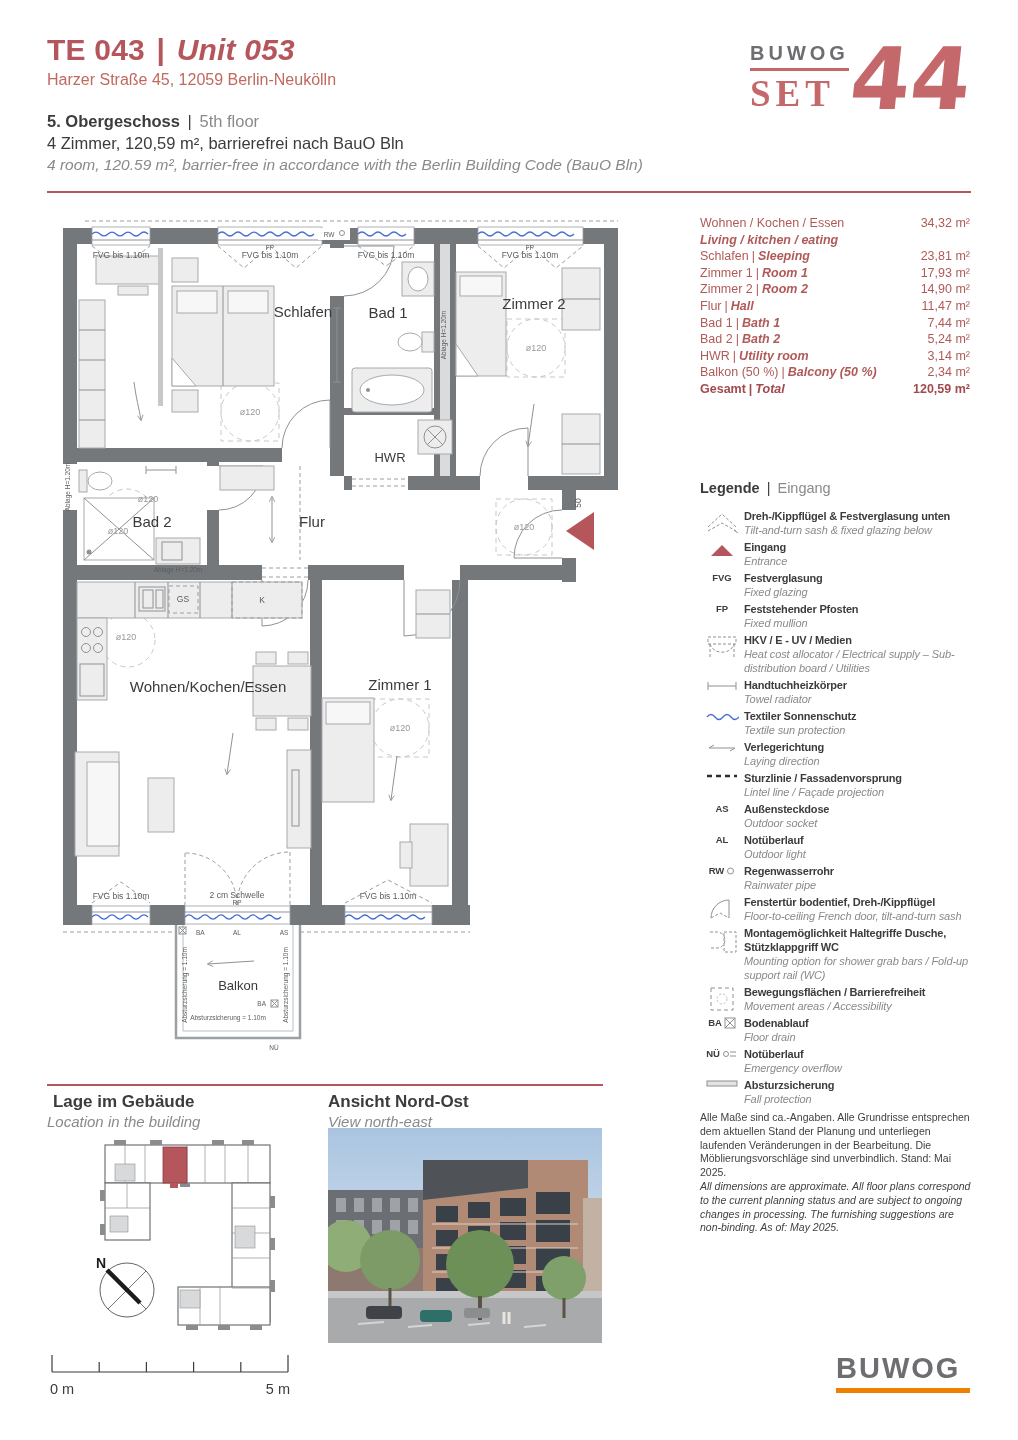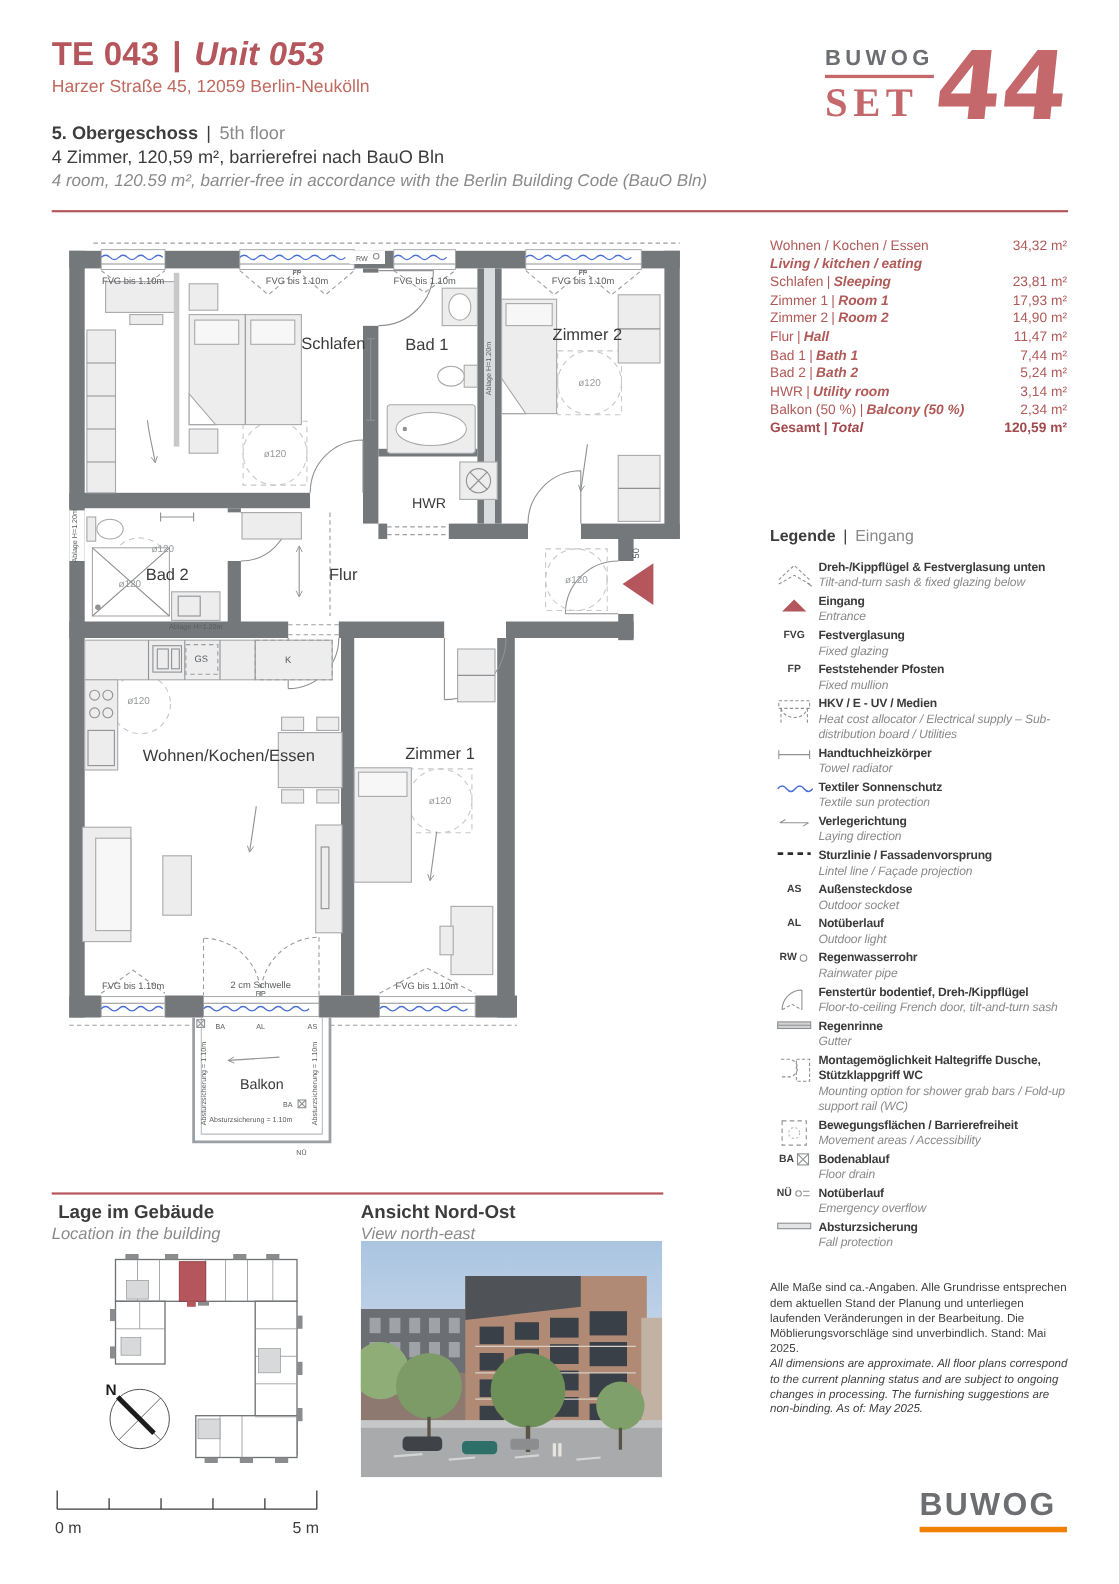--- a/index.html
+++ b/index.html
@@ -42,21 +42,21 @@
 
   .legend{position:absolute;top:265px;left:0;width:272px;}
   .ltitle{font-size:14.5px;color:#3c3c3c;margin-bottom:13px;}
   .litem{display:flex;margin-bottom:3px;}
   .lic{flex:0 0 44px;display:flex;justify-content:center;align-items:flex-start;padding-top:1px;
        font-weight:bold;font-size:9.5px;color:#3c3c3c;gap:2px;}
   .ltxt{flex:1;font-size:11px;line-height:14px;}
   .lde{color:#3c3c3c;font-weight:bold;letter-spacing:-.2px;}
   .len{color:#8a8a8a;font-style:italic;letter-spacing:-.1px;}
 
-  .disc{position:absolute;top:950px;left:0;width:272px;font-size:10.5px;line-height:13.8px;color:#3f3f3f;}
+  .disc{position:absolute;top:896px;left:0;width:272px;font-size:10.5px;line-height:13.8px;color:#3f3f3f;}
   .disc .d-en{font-style:italic;}
 
   
   .plan{position:absolute;left:57px;top:210px;}
   .plan .wall{fill:#75787b;}
   .plan .strip{fill:#dadbdc;}
   .plan .furn{fill:#ededee;stroke:#a7a9ab;stroke-width:1;}
   .plan .lt{fill:#f7f7f7;stroke:#a7a9ab;stroke-width:1;}
   .plan .ln{stroke:#8f9193;fill:none;stroke-width:1;}
   .plan .dash{stroke:#9b9da0;fill:none;stroke-width:1;stroke-dasharray:4 3;}
@@ -605,32 +605,20 @@
             <path d="M4,22 A18,18 0 0 1 22,4 M22,4 V22" fill="none" stroke="#8f9193"></path>
             <polyline points="4,22 13,17 22,22" fill="none" stroke="#8f9193" stroke-dasharray="3 2"></polyline>
           </svg>
         </div>
         <div class="ltxt">
             <div class="lde">Fenstertür bodentief, Dreh-/Kippflügel</div>
         <div class="len">Floor-to-ceiling French door, tilt-and-turn sash</div>
           </div>
       </div>
 
-      <div class="litem">
-        <div class="lic">
-          <svg width="34" height="10">
-              <rect x="2" y="2" width="30" height="6" fill="#d2d3d4" stroke="#8d8f91"></rect>
-              <path d="M2,5 H32" stroke="#8d8f91" fill="none"></path>
-            </svg>
-        </div>
-        <div class="ltxt">
-            <div class="lde">Regenrinne</div>
-        <div class="len">Gutter</div>
-          </div>
-      </div>
 
       <div class="litem">
         <div class="lic">
           <svg width="34" height="30">
             <path d="M5,5 h7 a5,5 0 0 1 0,16 h-7" fill="none" stroke="#8f9193" stroke-dasharray="3 2"></path>
             <rect x="19" y="5" width="12" height="20" fill="none" stroke="#8f9193" stroke-dasharray="3 2"></rect>
           </svg>
         </div>
         <div class="ltxt">
             <div class="lde">Montagemöglichkeit Haltegriffe Dusche, Stützklappgriff WC</div>

